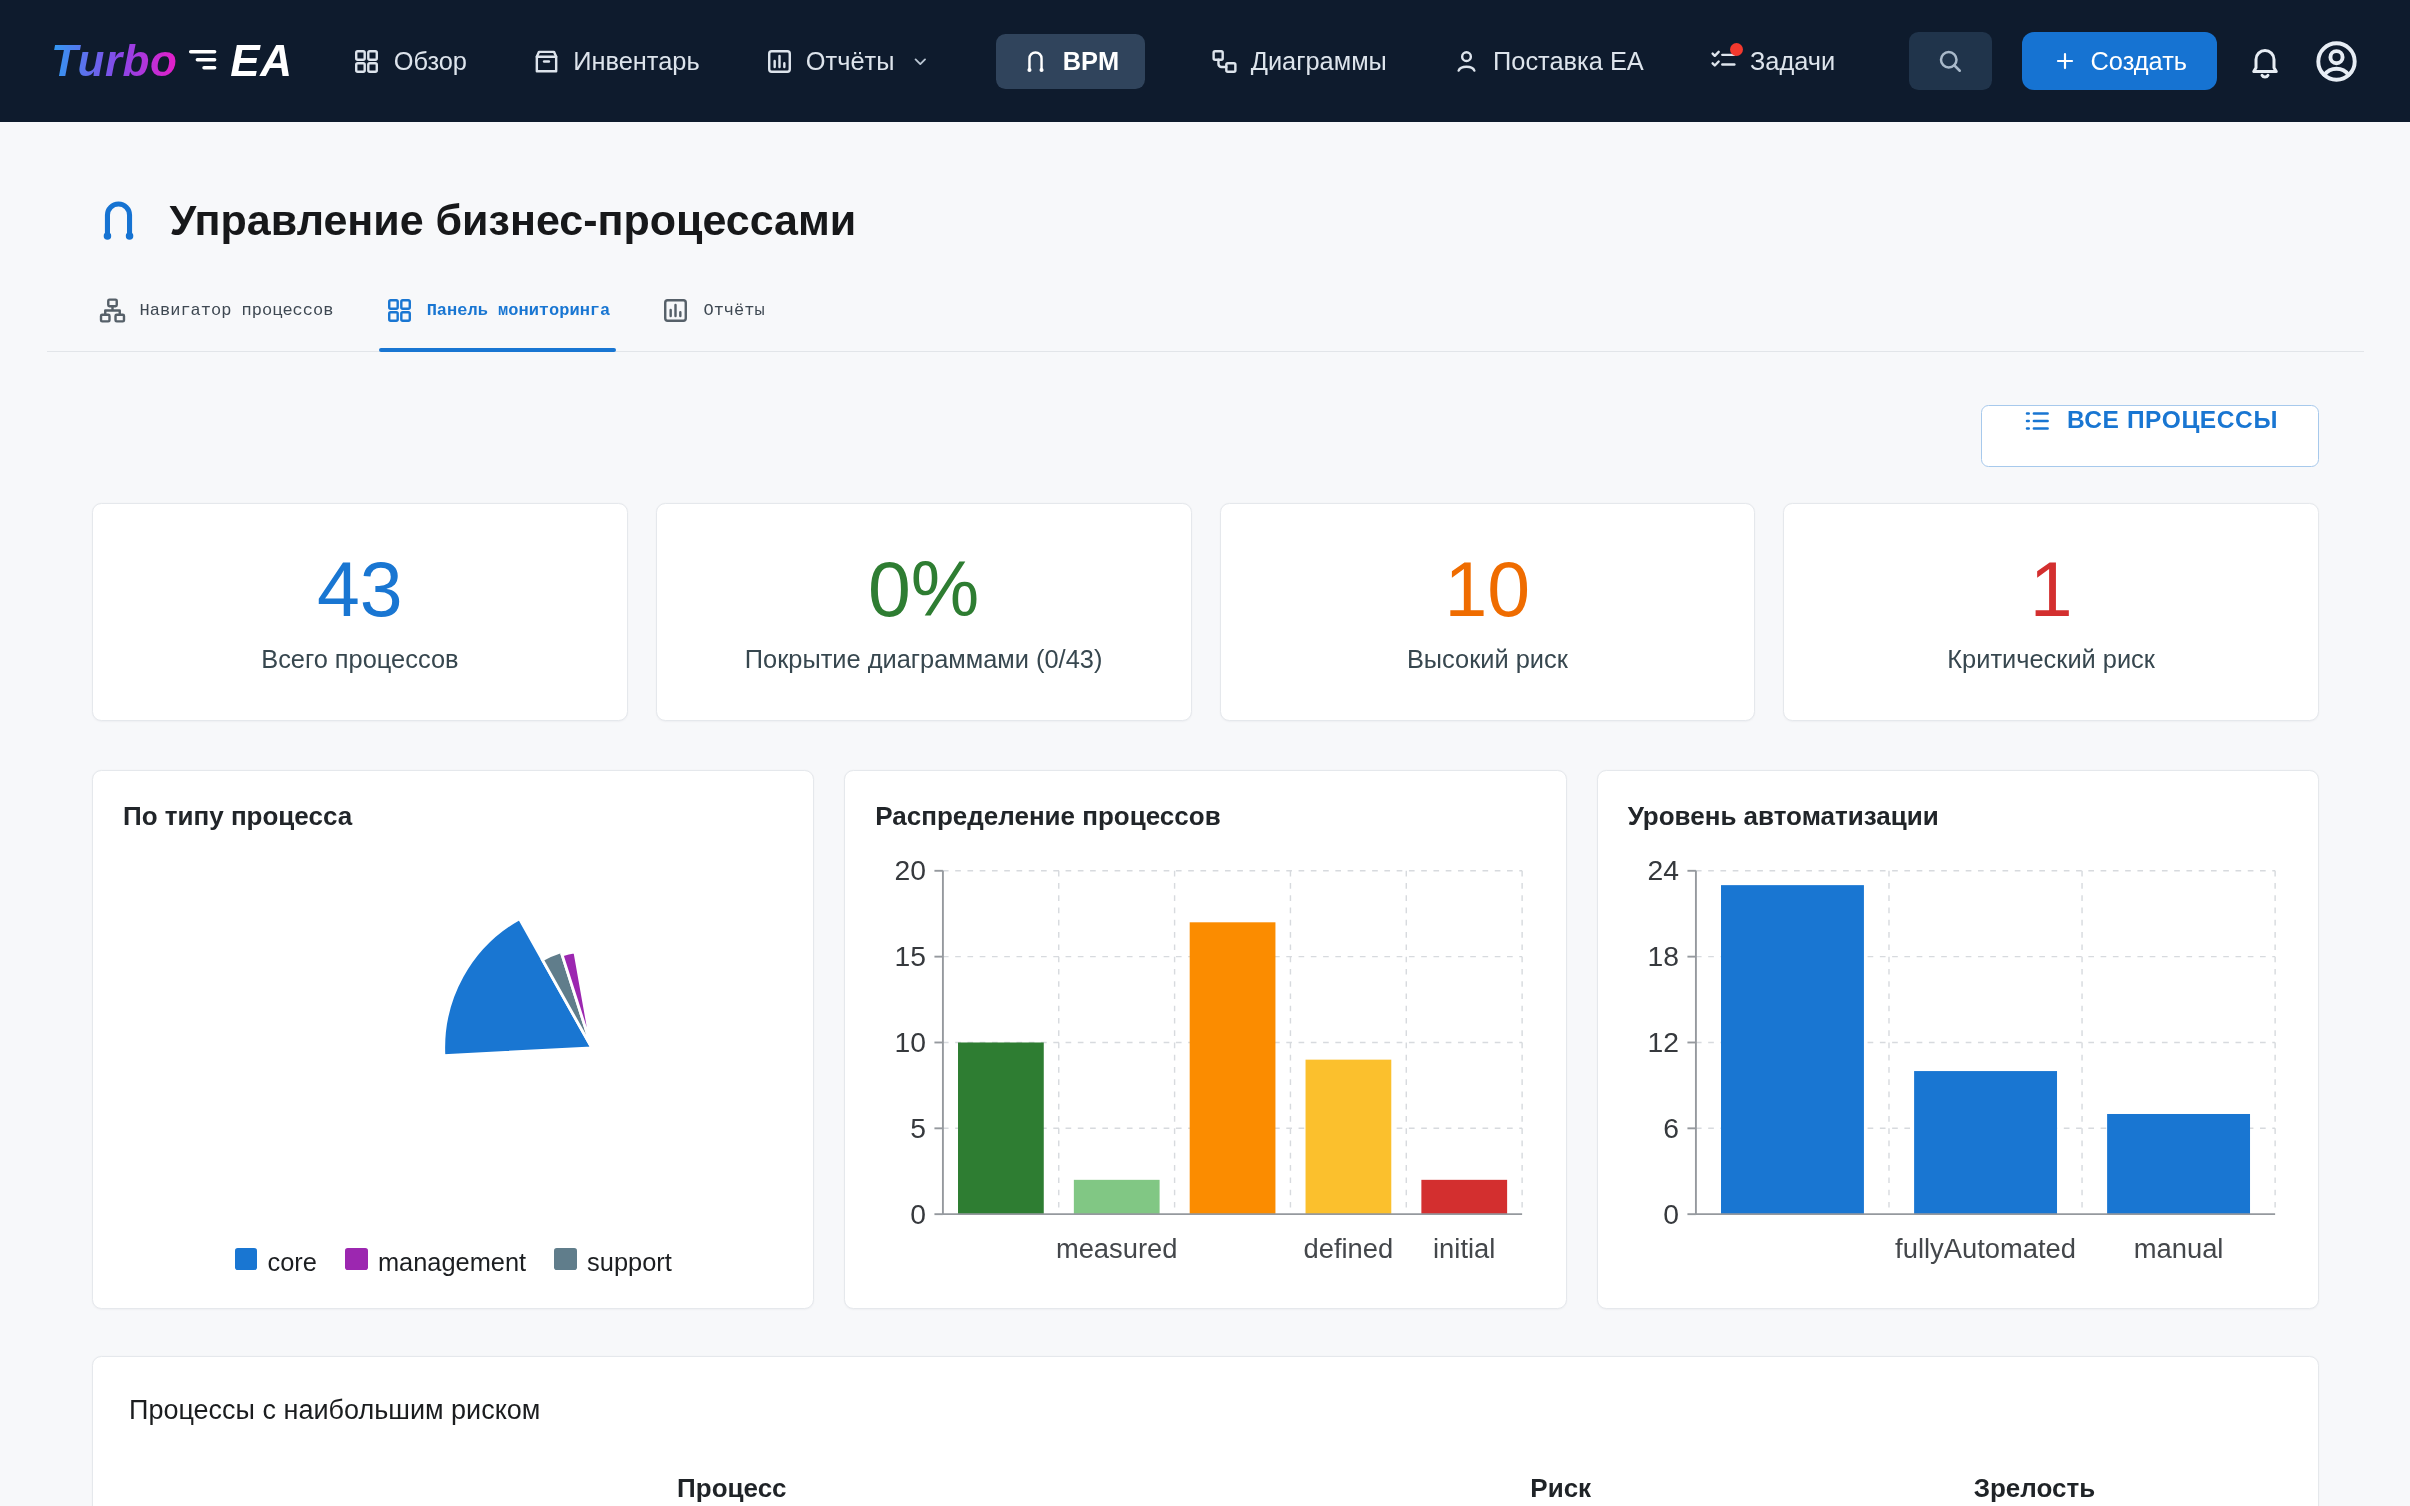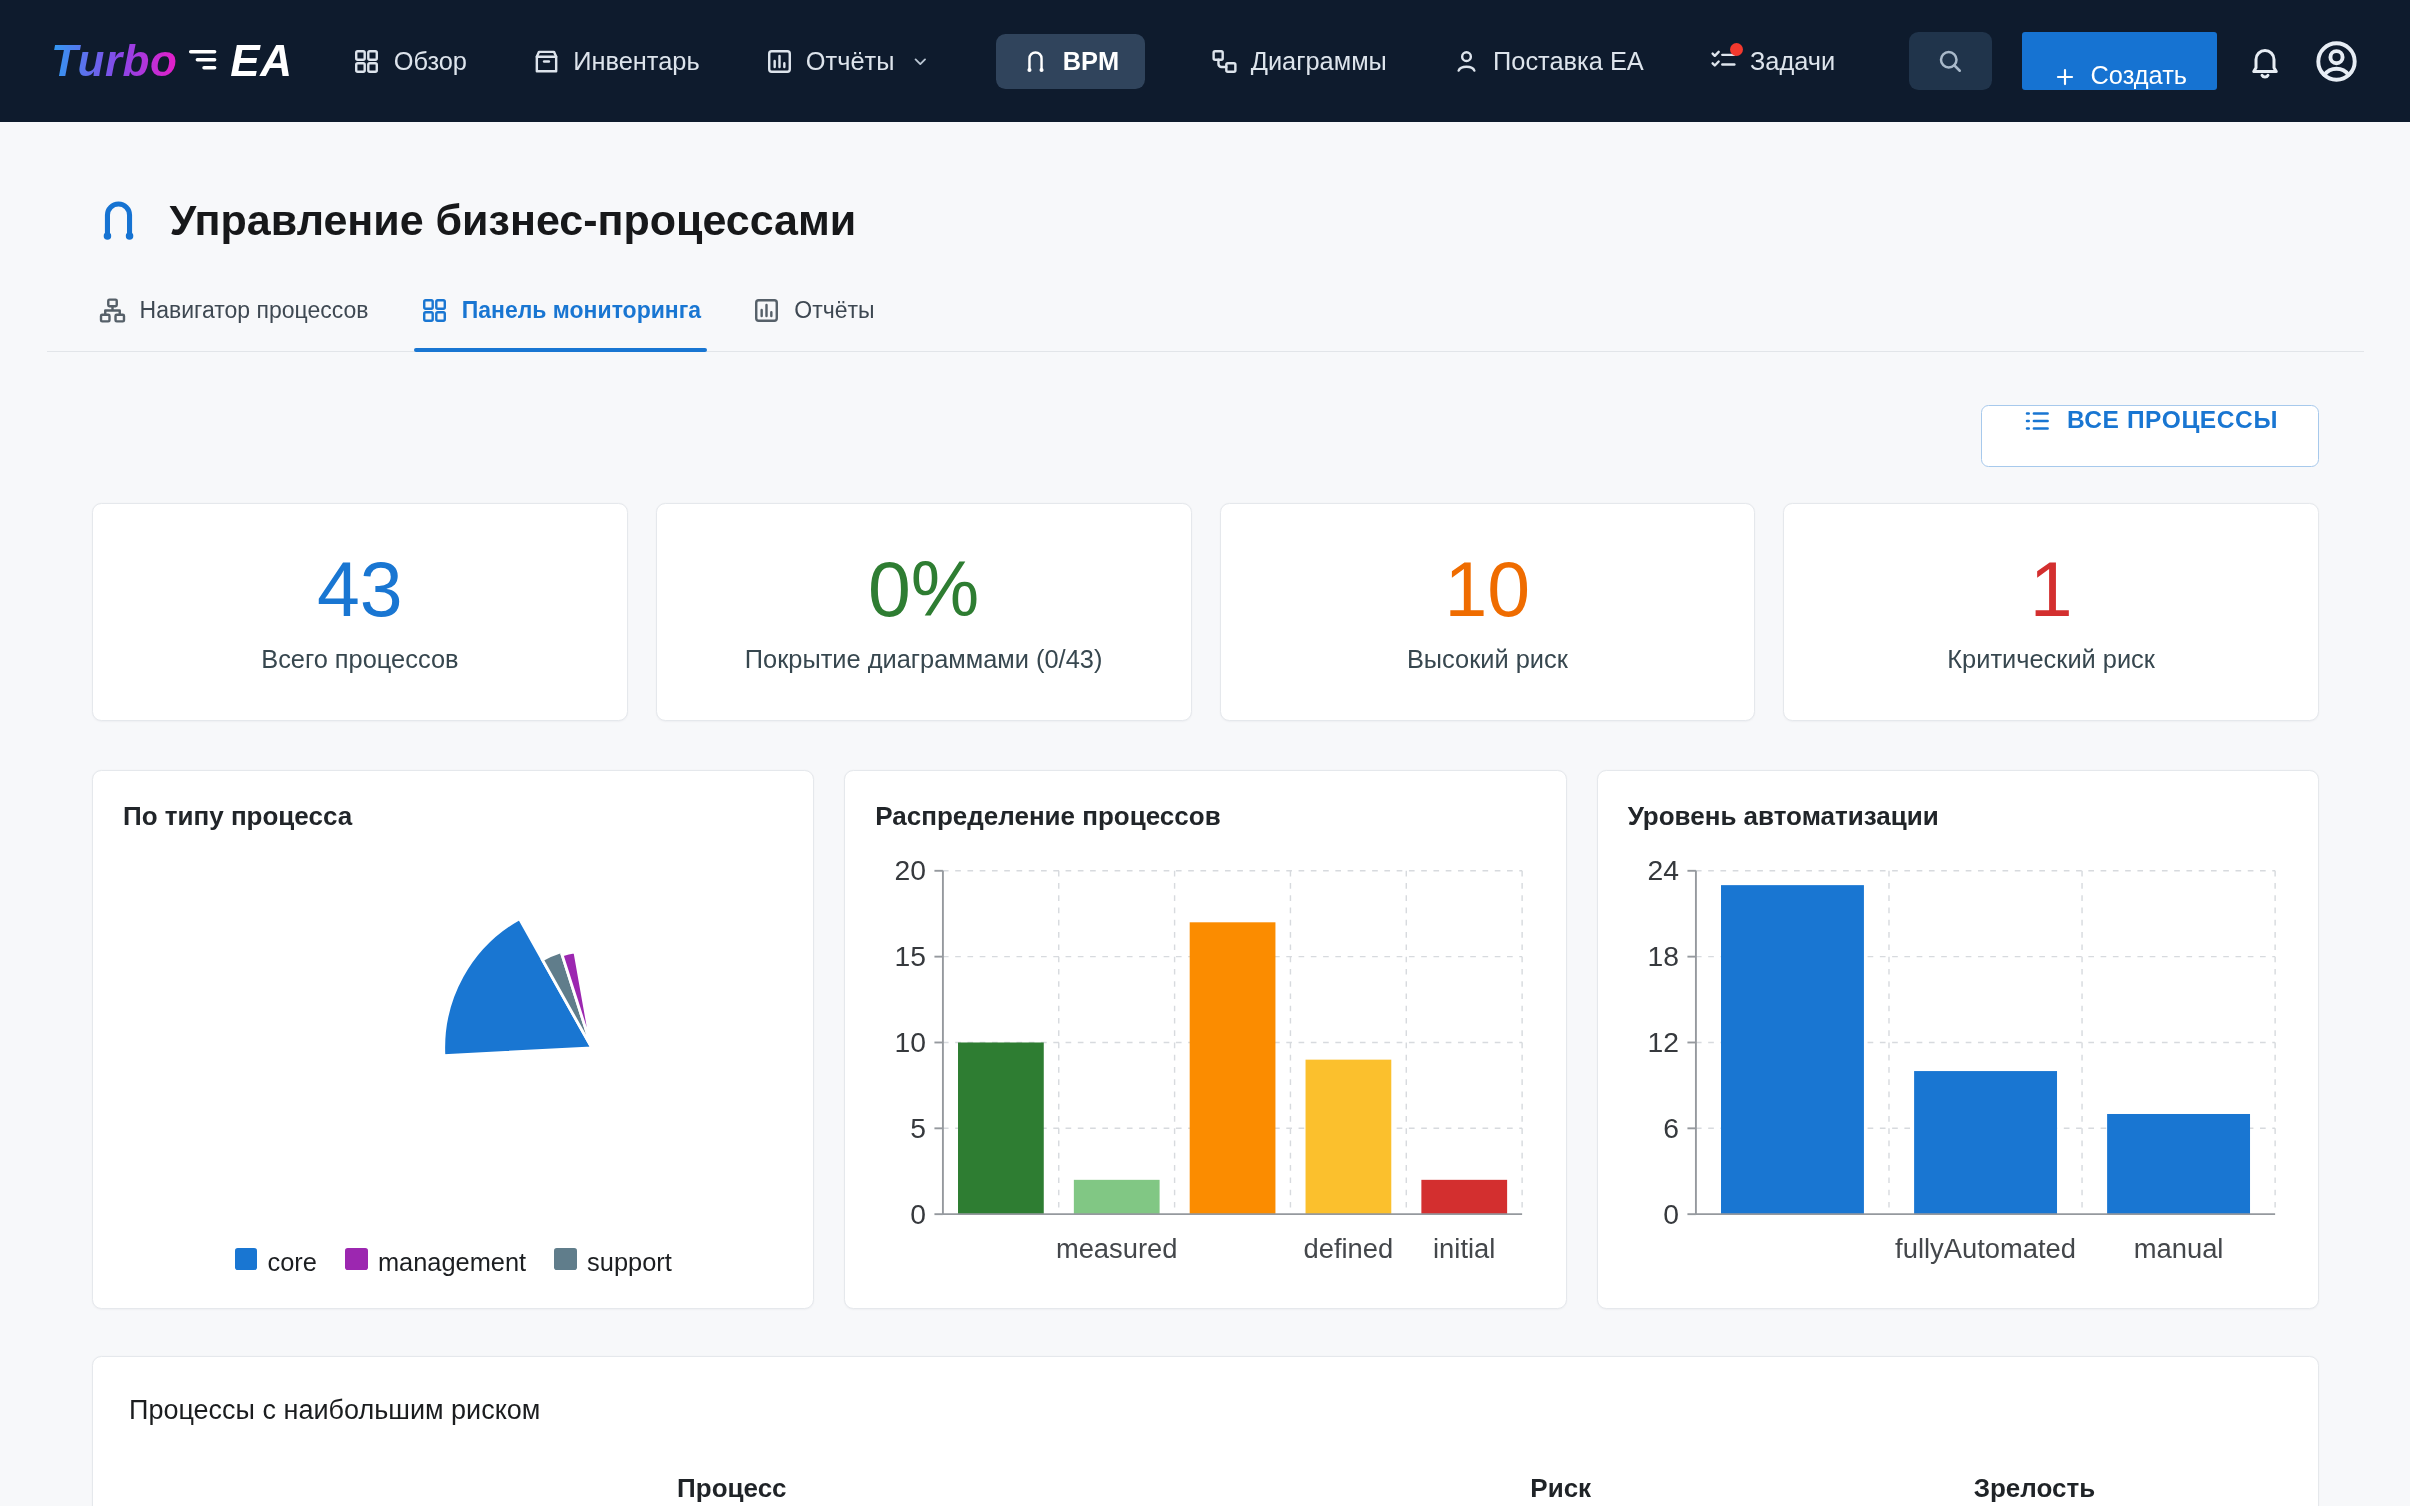--- a/index.html
+++ b/index.html
@@ -25,34 +25,34 @@
   .nav-items { display:flex; align-items:center; gap:65px; font-size:25.4px; }
   .nav-item { display:flex; align-items:center; gap:12.2px; color:#dde4ec; cursor:pointer; padding:14px 0; position:relative; white-space:nowrap; }
   .nav-item svg { width:29px; height:29px; }
   .nav-item .chev { width:22.6px; height:22.6px; margin-left:1.9px; color:#b9c5d2; }
   .nav-item.active { background:#30445c; border-radius:9.4px; padding:13px 25.4px; color:#fff; font-weight:700; }
   .nicon { position:relative; display:flex; }
   .ndot { position:absolute; top:-3.8px; right:-5.6px; width:13px; height:13px; border-radius:50%; background:#f3392e; }
   .nav-right { margin-left:auto; display:flex; align-items:center; gap:30px; }
   .search-btn { width:83px; height:58px; border-radius:9.4px; border:none; background:#20344b; color:#a9b9ca; display:flex; align-items:center; justify-content:center; cursor:pointer; }
   .search-btn svg { width:30px; height:30px; }
-  .create-btn { height:58px; padding:0 30px; border:none; border-radius:3px; background:#1673d2; color:#fff; font-size:25.4px; font-weight:500; display:flex; align-items:flex-end; gap:13px; cursor:pointer; font-family:inherit; }
+  .create-btn { height:58px; padding:0 30px; border:none; border-radius:12px; background:#1673d2; color:#fff; font-size:25.4px; font-weight:500; display:flex; align-items:center; gap:13px; cursor:pointer; font-family:inherit; }
   .create-btn svg { width:26px; height:26px; }
   .icon-btn { background:none; border:none; color:#e7edf4; cursor:pointer; padding:0; }
   .icon-btn.bell svg { width:36px; height:36px; }
   .icon-btn.avatar svg { width:47px; height:47px; }
 
   
   .container { padding:0 92px; }
   .page-header { display:flex; align-items:center; gap:24.5px; margin-top:72px; }
   .page-icon { color:#1673d2; }
   .page-icon svg { width:53px; height:53px; stroke-width:2.3; }
   h1.page-title { margin:0; font-size:43px; font-weight:700; color:#17181a; }
   .tabs { display:flex; gap:40px; margin-top:43px; }
-  .tab { display:flex; align-items:center; gap:13px; font-size:23px; color:#3e4852; padding:5.6px 5.6px 26px; position:relative; cursor:pointer; white-space:nowrap; }
+  .tab { display:flex; align-items:center; gap:13px; font-size:17px; color:#3e4852; padding:5.6px 5.6px 26px; position:relative; cursor:pointer; white-space:nowrap;font-family:Liberation Mono, monospace; }
   .tab svg { width:29px; height:29px; color:#566069; }
   .tab.active { color:#1976d2; font-weight:600; }
   .tab.active svg { color:#1976d2; }
   .tab.active::after { content:""; position:absolute; left:0; right:0; bottom:-1.9px; height:4.7px; background:#1976d2; border-radius:2.8px; }
   .divider { height:1.9px; background:#e2e5e9; margin:0 47px; }
 
   
   .actions-row { display:flex; justify-content:flex-end; margin-top:53px; }
   .btn-outline { display:flex; align-items:flex-start; gap:15px; height:62px; padding:0 40px; background:#fff; border:1.9px solid #a7c9ec; border-radius:7.5px; color:#1976d2; font-size:24.5px; font-weight:700; letter-spacing:0.6px; cursor:pointer; font-family:inherit; }
   .btn-outline svg { width:30px; height:30px; }

